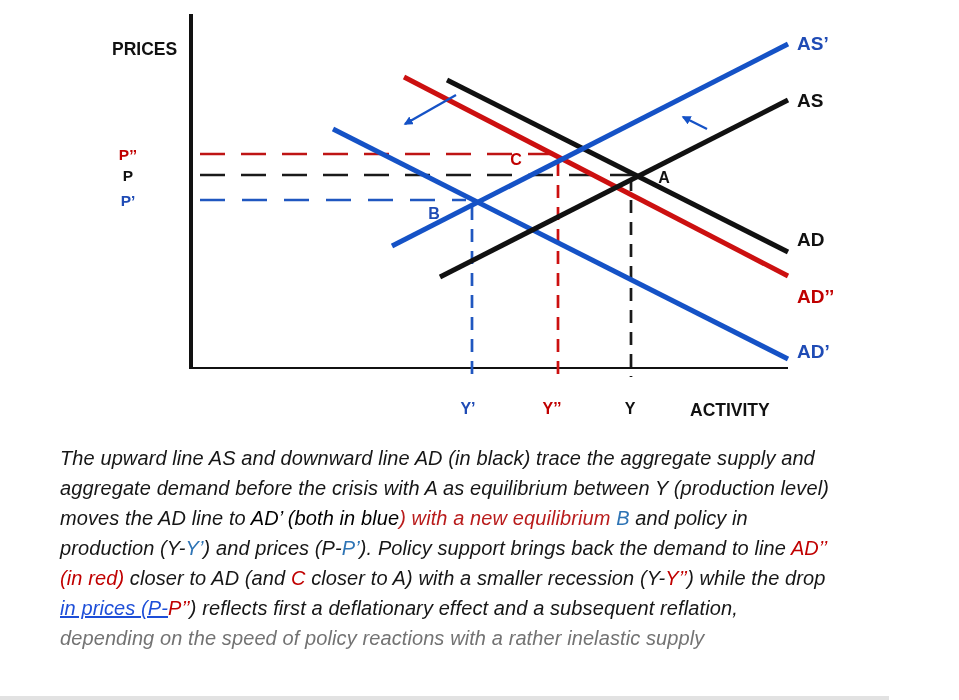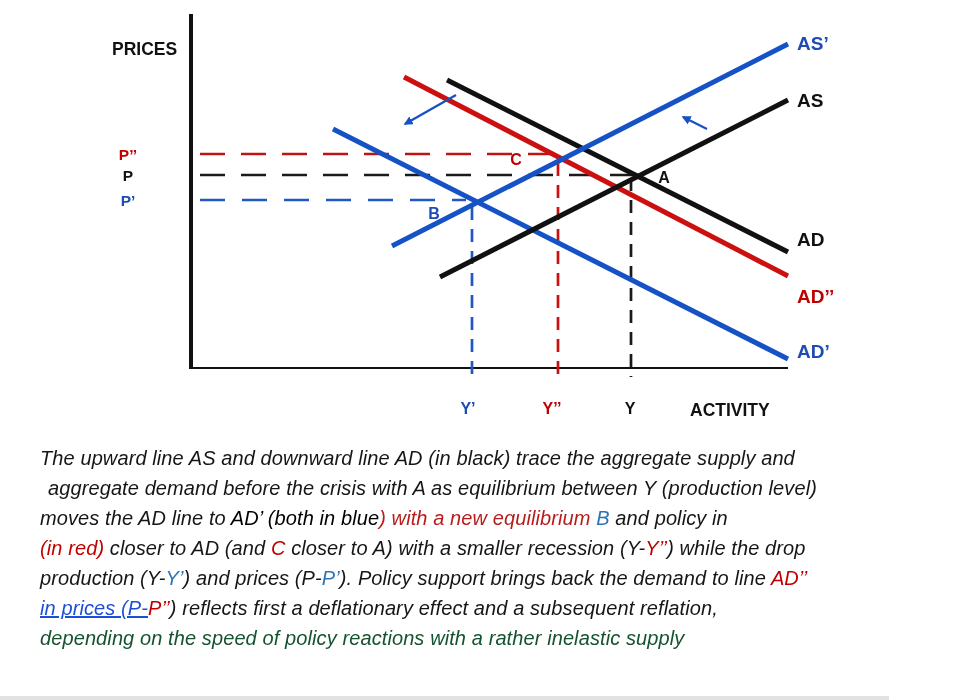--- a/index.html
+++ b/index.html
@@ -3,21 +3,21 @@
 <meta charset="utf-8">
 <style>
   html,body{margin:0;padding:0;background:#fff;}
   .stage{
     position:relative;width:889px;height:700px;background:#ffffff;overflow:hidden;
     font-family:"Liberation Sans",sans-serif;
   }
   .diagram-svg{position:absolute;left:0;top:0;}
   .svg-label{font-family:"Liberation Sans",sans-serif;font-weight:bold;}
   .caption{
-    position:absolute;left:40px;top:443px;width:880px;
+    position:absolute;left:60px;top:443px;width:880px;
     font-family:"Liberation Sans",sans-serif;
     font-style:italic;font-size:20px;line-height:30px;color:#161616;
     letter-spacing:0.1px;
   }
   .cap-line{white-space:nowrap;}
   .bottom-strip{
     position:absolute;left:0;bottom:0;width:959px;height:4px;background:#e2e2e2;
   }
 </style>
 </head>
@@ -68,22 +68,22 @@
 
     <text class="svg-label" x="797" y="50" font-size="19" fill="#1F4BB5">AS’</text>
     <text class="svg-label" x="797" y="107" font-size="19" fill="#111111">AS</text>
     <text class="svg-label" x="797" y="246" font-size="19" fill="#111111">AD</text>
     <text class="svg-label" x="797" y="303" font-size="19" fill="#C00000">AD’’</text>
     <text class="svg-label" x="797" y="358" font-size="19" fill="#1F4BB5">AD’</text>
   </svg>
 
   <div class="caption" id="caption">
       <div class="cap-line"><span style="color: rgb(22, 22, 22);">The upward line AS and downward line AD (in black) trace the aggregate supply and</span></div>
-      <div class="cap-line"><span style="color: rgb(22, 22, 22); margin-left: 8px;">aggregate demand before the crisis with A as equilibrium between Y (production level)</span></div>
+      <div class="cap-line"><span style="color: rgb(22, 22, 22);">aggregate demand before the crisis with A as equilibrium between Y (production level)</span></div>
       <div class="cap-line"><span style="color: rgb(22, 22, 22); margin-top: 48px;">moves the AD line to </span><span style="color: #000000;">AD’ (both in blue</span><span style="color: #b91c1c;">) with a new equilibrium </span><span style="color: rgb(46, 116, 181);">B</span><span style="color: rgb(22, 22, 22);"> and policy in</span></div>
+      <div class="cap-line"><span style="color: rgb(22, 22, 22);">production (Y-</span><span style="color: rgb(46, 116, 181);">Y’</span><span style="color: rgb(22, 22, 22);">) and prices (P-</span><span style="color: rgb(46, 116, 181);">P’</span><span style="color: rgb(22, 22, 22);">). Policy support brings back the demand to line </span><span style="color: rgb(192, 0, 0);">AD’’</span></div>
       <div class="cap-line"><span style="color: rgb(192, 0, 0);">(in red)</span><span style="color: rgb(22, 22, 22);"> closer to AD (and </span><span style="color: rgb(192, 0, 0);">C</span><span style="color: rgb(22, 22, 22);"> closer to A) with a smaller recession (Y-</span><span style="color: rgb(192, 0, 0);">Y’’</span><span style="color: rgb(22, 22, 22);">) while the drop</span></div>
-      <div class="cap-line"><span style="color: rgb(22, 22, 22);">production (Y-</span><span style="color: rgb(46, 116, 181);">Y’</span><span style="color: rgb(22, 22, 22);">) and prices (P-</span><span style="color: rgb(46, 116, 181);">P’</span><span style="color: rgb(22, 22, 22);">). Policy support brings back the demand to line </span><span style="color: rgb(192, 0, 0);">AD’’</span></div>
       <div class="cap-line"><span style="color: #1d4ed8; text-decoration: underline;">in prices (P-</span><span style="color: rgb(192, 0, 0);">P’’</span><span style="color: rgb(22, 22, 22); margin-top: 24px;">) reflects first a deflationary effect and a subsequent reflation,</span></div>
-      <div class="cap-line"><span style="color: #14532d;">depending on the speed of policy reactions with a rather inelastic supply</span></div>
+      <div class="cap-line"><span style="color: #737373;">depending on the speed of policy reactions with a rather inelastic supply</span></div>
     </div>
 
   <div class="bottom-strip"></div>
 </div>
 
 </body></html>

